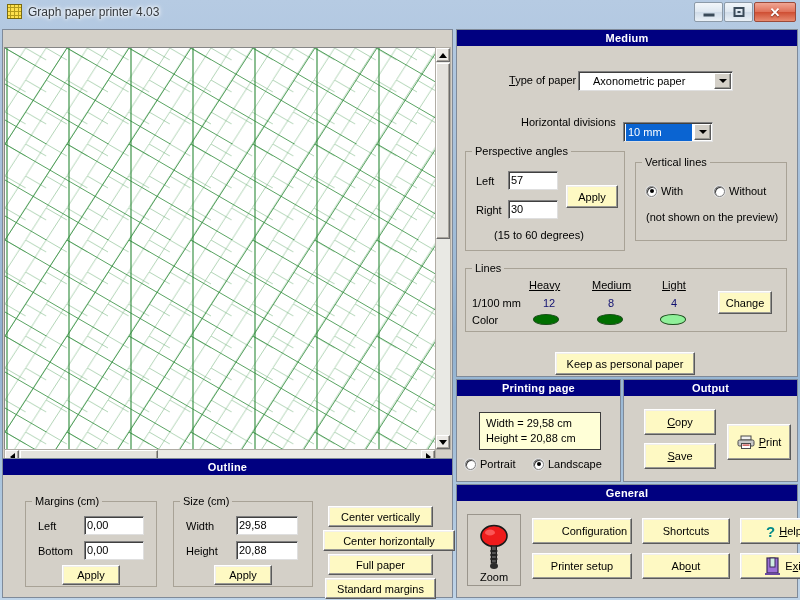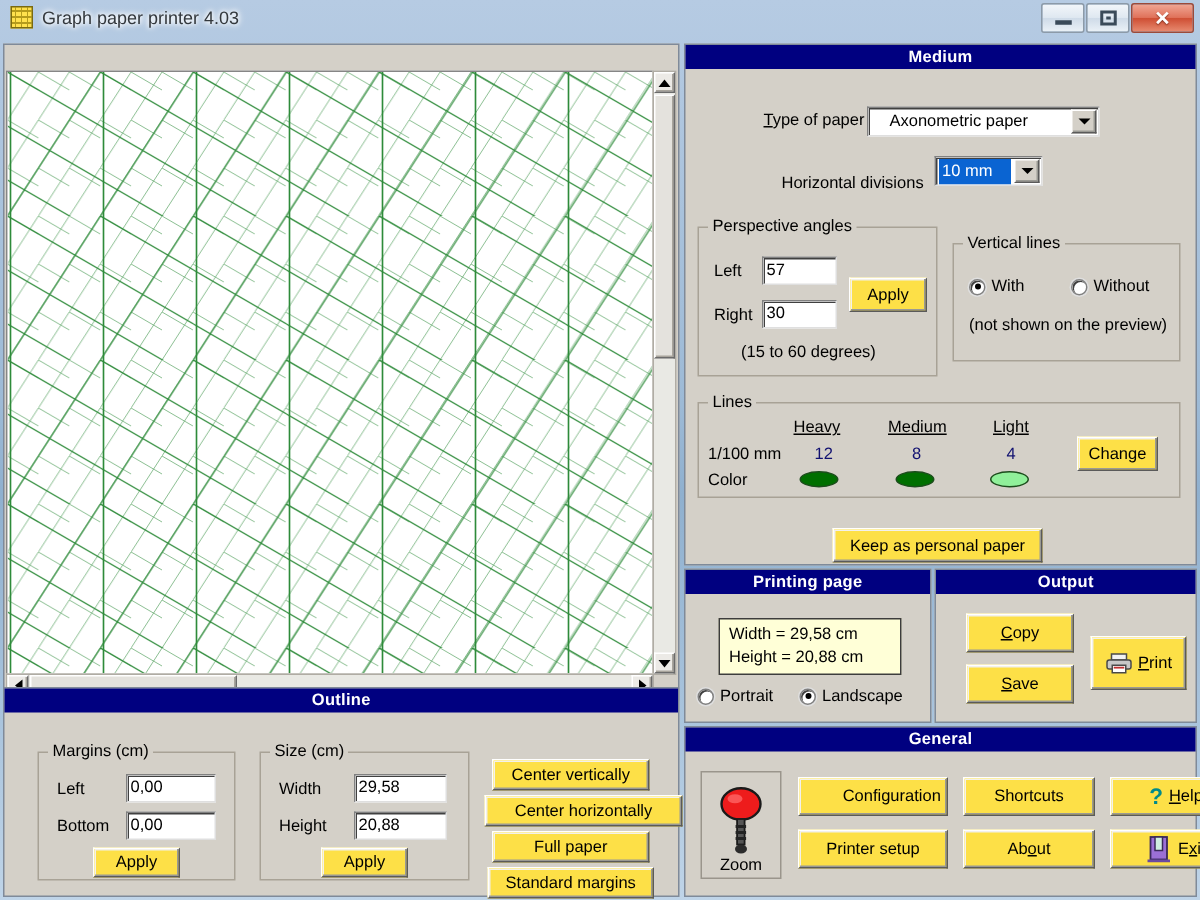--- a/index.html
+++ b/index.html
@@ -65,21 +65,21 @@
 
   .lbl{position:absolute;font-size:11px;color:#000;white-space:nowrap;}
   .txt{
     position:absolute;box-sizing:border-box;background:#fff;
     border:1px solid #808080;border-right-color:#dfdfdf;border-bottom-color:#dfdfdf;
     box-shadow:inset 1px 1px 0 #404040;
     font-size:11px;color:#000;line-height:17px;padding:0 2px;
     font-family:"Liberation Sans",sans-serif;white-space:nowrap;overflow:hidden;
   }
   .btn{
-    position:absolute;box-sizing:border-box;background:#fde047;
+    position:absolute;box-sizing:border-box;background:#fef9c3;
     border:1px solid #fff;border-right-color:#5a5a5a;border-bottom-color:#5a5a5a;
     box-shadow:inset -1px -1px 0 #9a9a94, inset 1px 1px 0 #f2f0ec;
     font-size:11px;color:#000;text-align:center;white-space:nowrap;
     display:flex;align-items:center;justify-content:center;gap:4px;
     font-family:"Liberation Sans",sans-serif;cursor:default;
   }
   .combo{
     position:absolute;box-sizing:border-box;background:#fff;
     border:1px solid #808080;border-right-color:#dfdfdf;border-bottom-color:#dfdfdf;
     box-shadow:inset 1px 1px 0 #404040;
@@ -220,21 +220,21 @@
 
       <div class="lbl" style="left:52px;top:28px;"><u>T</u>ype of paper</div>
       <div class="combo" style="left:121px;top:25px;width:155px;height:20px;">
         <span class="val">Axonometric paper</span>
         <span class="arw">
             <span class="caret"></span>
           </span>
       </div>
 
       <div class="lbl" style="left:64px;top:70px;">Horizontal divisions</div>
-      <div class="combo" style="left:166px;top:58px;width:72px;height:20px;">
+      <div class="combo" style="left:166px;top:76px;width:90px;height:20px;">
         <span class="val sel">10 mm</span>
         <span class="arw">
             <span class="caret"></span>
           </span>
       </div>
 
       <div class="grp" style="left:8px;top:105px;width:160px;height:100px;">
         <span class="lg">Perspective angles</span>
         <div class="lbl" style="left:10px;top:23px;">Left</div>
         <div class="txt" style="left:42px;top:19px;width:50px;height:19px;">57</div>

